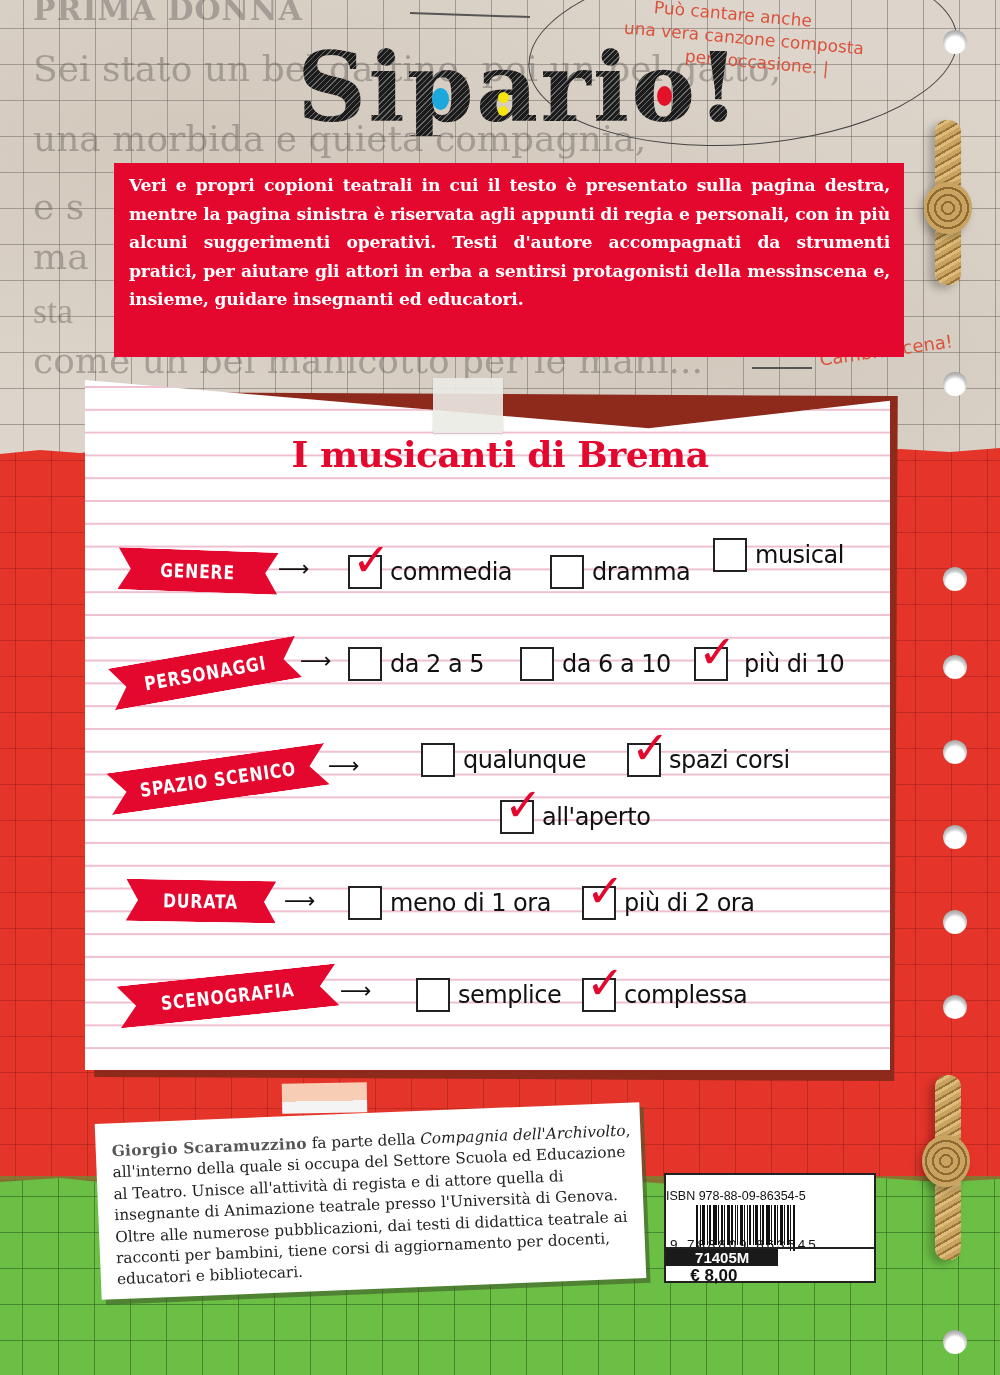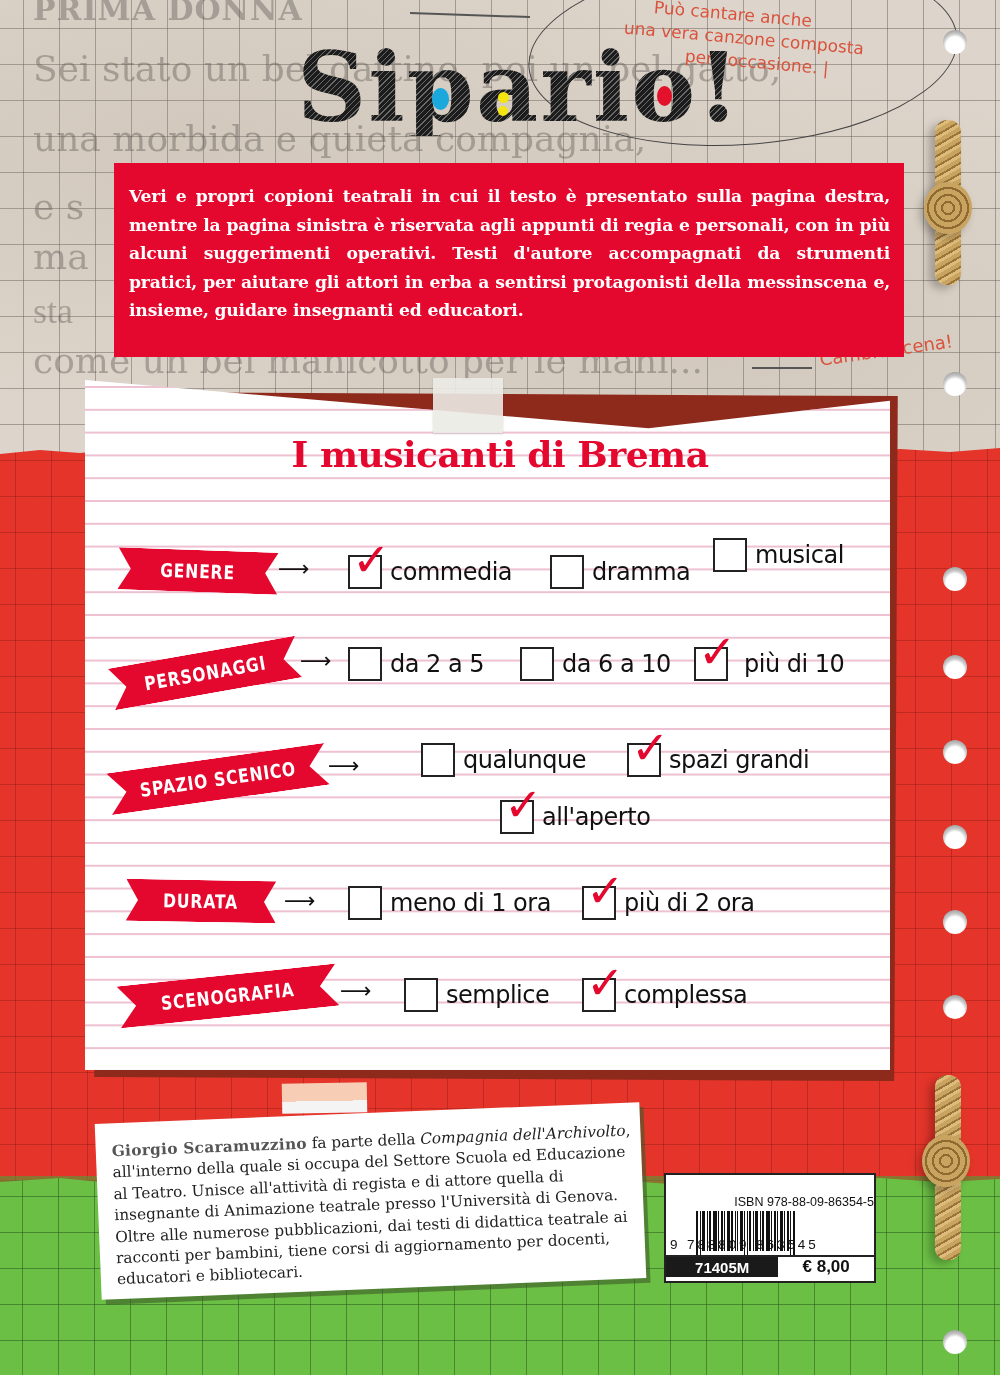--- a/index.html
+++ b/index.html
@@ -79,21 +79,21 @@
   .hole { position: absolute; left: 943px; width: 24px; height: 24px; border-radius: 50%;
     background: radial-gradient(circle at 50% 65%, #ffffff 45%, #c8c8c8 60%, #7a7a7a 100%); }
   .rope { position: absolute; left: 935px; width: 26px; border-radius: 12px;
     background: repeating-linear-gradient(150deg, #c9a461 0 4px, #9a7438 4px 6px, #dcbb7b 6px 9px); box-shadow: -6px 4px 8px rgba(0,0,0,0.25); }
   .knot { position: absolute; width: 48px; height: 52px; border-radius: 50%;
     background: repeating-radial-gradient(circle, #c9a461 0 5px, #8f6a30 5px 7px); box-shadow: -4px 4px 8px rgba(0,0,0,0.25); }
 
   
   .desc-box {
     position: absolute; left: 114px; top: 163px; width: 790px; height: 194px;
-    background: #e4072e; color: #fff; padding: 19px 14px 0 15px;
+    background: #e4072e; color: #fff; padding: 8px 14px 0 15px;
     font-family: "DejaVu Serif", serif; font-size: 17.2px; line-height: 28.5px; text-align: justify;
   }
   .desc-box p { text-align-last: left; letter-spacing: -0.2px; font-weight: bold; }
 
   
   .card-shadow { position: absolute; left: 96px; top: 394px; width: 800px; height: 685px; background: #8e2a1c; transform: rotate(0.3deg); }
   .card {
     position: absolute; left: 85px; top: 380px; width: 805px; height: 690px; background: #fff;
     background-image: linear-gradient(to bottom, transparent 21px, rgba(226,150,180,0.6) 21px, rgba(226,150,180,0.6) 22.5px, transparent 22.5px);
     background-size: 100% 22.8px; background-position: 0 8px;
@@ -123,26 +123,26 @@
     padding: 18px 10px 0 16px; font-family: "DejaVu Serif", serif; font-size: 15.3px; line-height: 21.4px; color: #222;
   }
   .author-card b { font-family: "DejaVu Serif", serif; font-weight: bold; color: #555; letter-spacing: 0.3px; }
   .tape2 { position: absolute; left: 282px; top: 1083px; width: 85px; height: 30px; background: linear-gradient(#f7cdb6 60%, #f4f4f4 60%); transform: rotate(-1deg); }
 
   
   .isbn {
     position: absolute; left: 664px; top: 1173px; width: 212px; height: 110px;
     background: #fff; border: 2px solid #222; font-family: "Liberation Sans", sans-serif;
   }
-  .isbn-title { text-align: right; font-size: 12.5px; margin-top: 20px; color: #111; }
+  .isbn-title { text-align: left; font-size: 12.5px; margin-top: 14px; color: #111; }
   .barcode { position: relative; margin: 2px 0 0 30px; height: 44px; width: 160px; display: flex; align-items: flex-start; }
   .bar { background: #111; height: 40px; margin-right: 1.5px; }
   .bar.long { height: 46px; }
   .isbn-digits { position: absolute; left: 4px; top: 62px; font-size: 13.5px; letter-spacing: 2.9px; color: #111; }
-  .isbn-bottom { position: absolute; left: 0; bottom: 4px; width: 100%; height: 22px; display: flex; border-top: 2px solid #222; }
+  .isbn-bottom { position: absolute; left: 0; bottom: 12px; width: 100%; height: 22px; display: flex; border-top: 2px solid #222; flex-direction: column; }
   .isbn-code { width: 54%; background: #1a1a1a; color: #fff; font-weight: bold; font-size: 15px; display: flex; align-items: center; justify-content: center; }
   .isbn-price { width: 46%; font-weight: bold; font-size: 17px; display: flex; align-items: center; justify-content: center; color: #111; }
 </style>
 </head>
 <body>
 
 <div class="bg-paper"></div>
 <div class="bg-red"></div>
 <div class="green-shadow"></div>
 <div class="bg-green"></div>
@@ -237,21 +237,21 @@
   </div>
 <div class="arrow" style="left:328px; top:753px;">⟶</div>
 <div class="opt" style="left:421px; top:743px;">
   <div class="box"></div>
   <span>qualunque</span>
 </div>
 <div class="opt" style="left:627px; top:743px;">
   <div class="box">
       <span class="check">✓</span>
     </div>
-  <span>spazi grandi</span>
+  <span>spazi corsi</span>
 </div>
 <div class="opt" style="left:500px; top:800px;">
   <div class="box">
       <span class="check">✓</span>
     </div>
   <span>all'aperto</span>
 </div>
 
 <div class="ribbon" style="left:126px; top:880px; width:150px; transform:rotate(1deg);">
     <span>DURATA</span>
@@ -265,21 +265,21 @@
   <div class="box">
       <span class="check">✓</span>
     </div>
   <span>più di 2 ora</span>
 </div>
 
 <div class="ribbon" style="left:118px; top:975px; width:220px; transform:rotate(-6deg);">
     <span>SCENOGRAFIA</span>
   </div>
 <div class="arrow" style="left:340px; top:978px;">⟶</div>
-<div class="opt" style="left:404px; top:978px;text-align:center;">
+<div class="opt" style="left:416px; top:978px;text-align:center;">
   <div class="box"></div>
   <span>semplice</span>
 </div>
 <div class="opt" style="left:582px; top:978px;">
   <div class="box">
       <span class="check">✓</span>
     </div>
   <span>complessa</span>
 </div>
 

